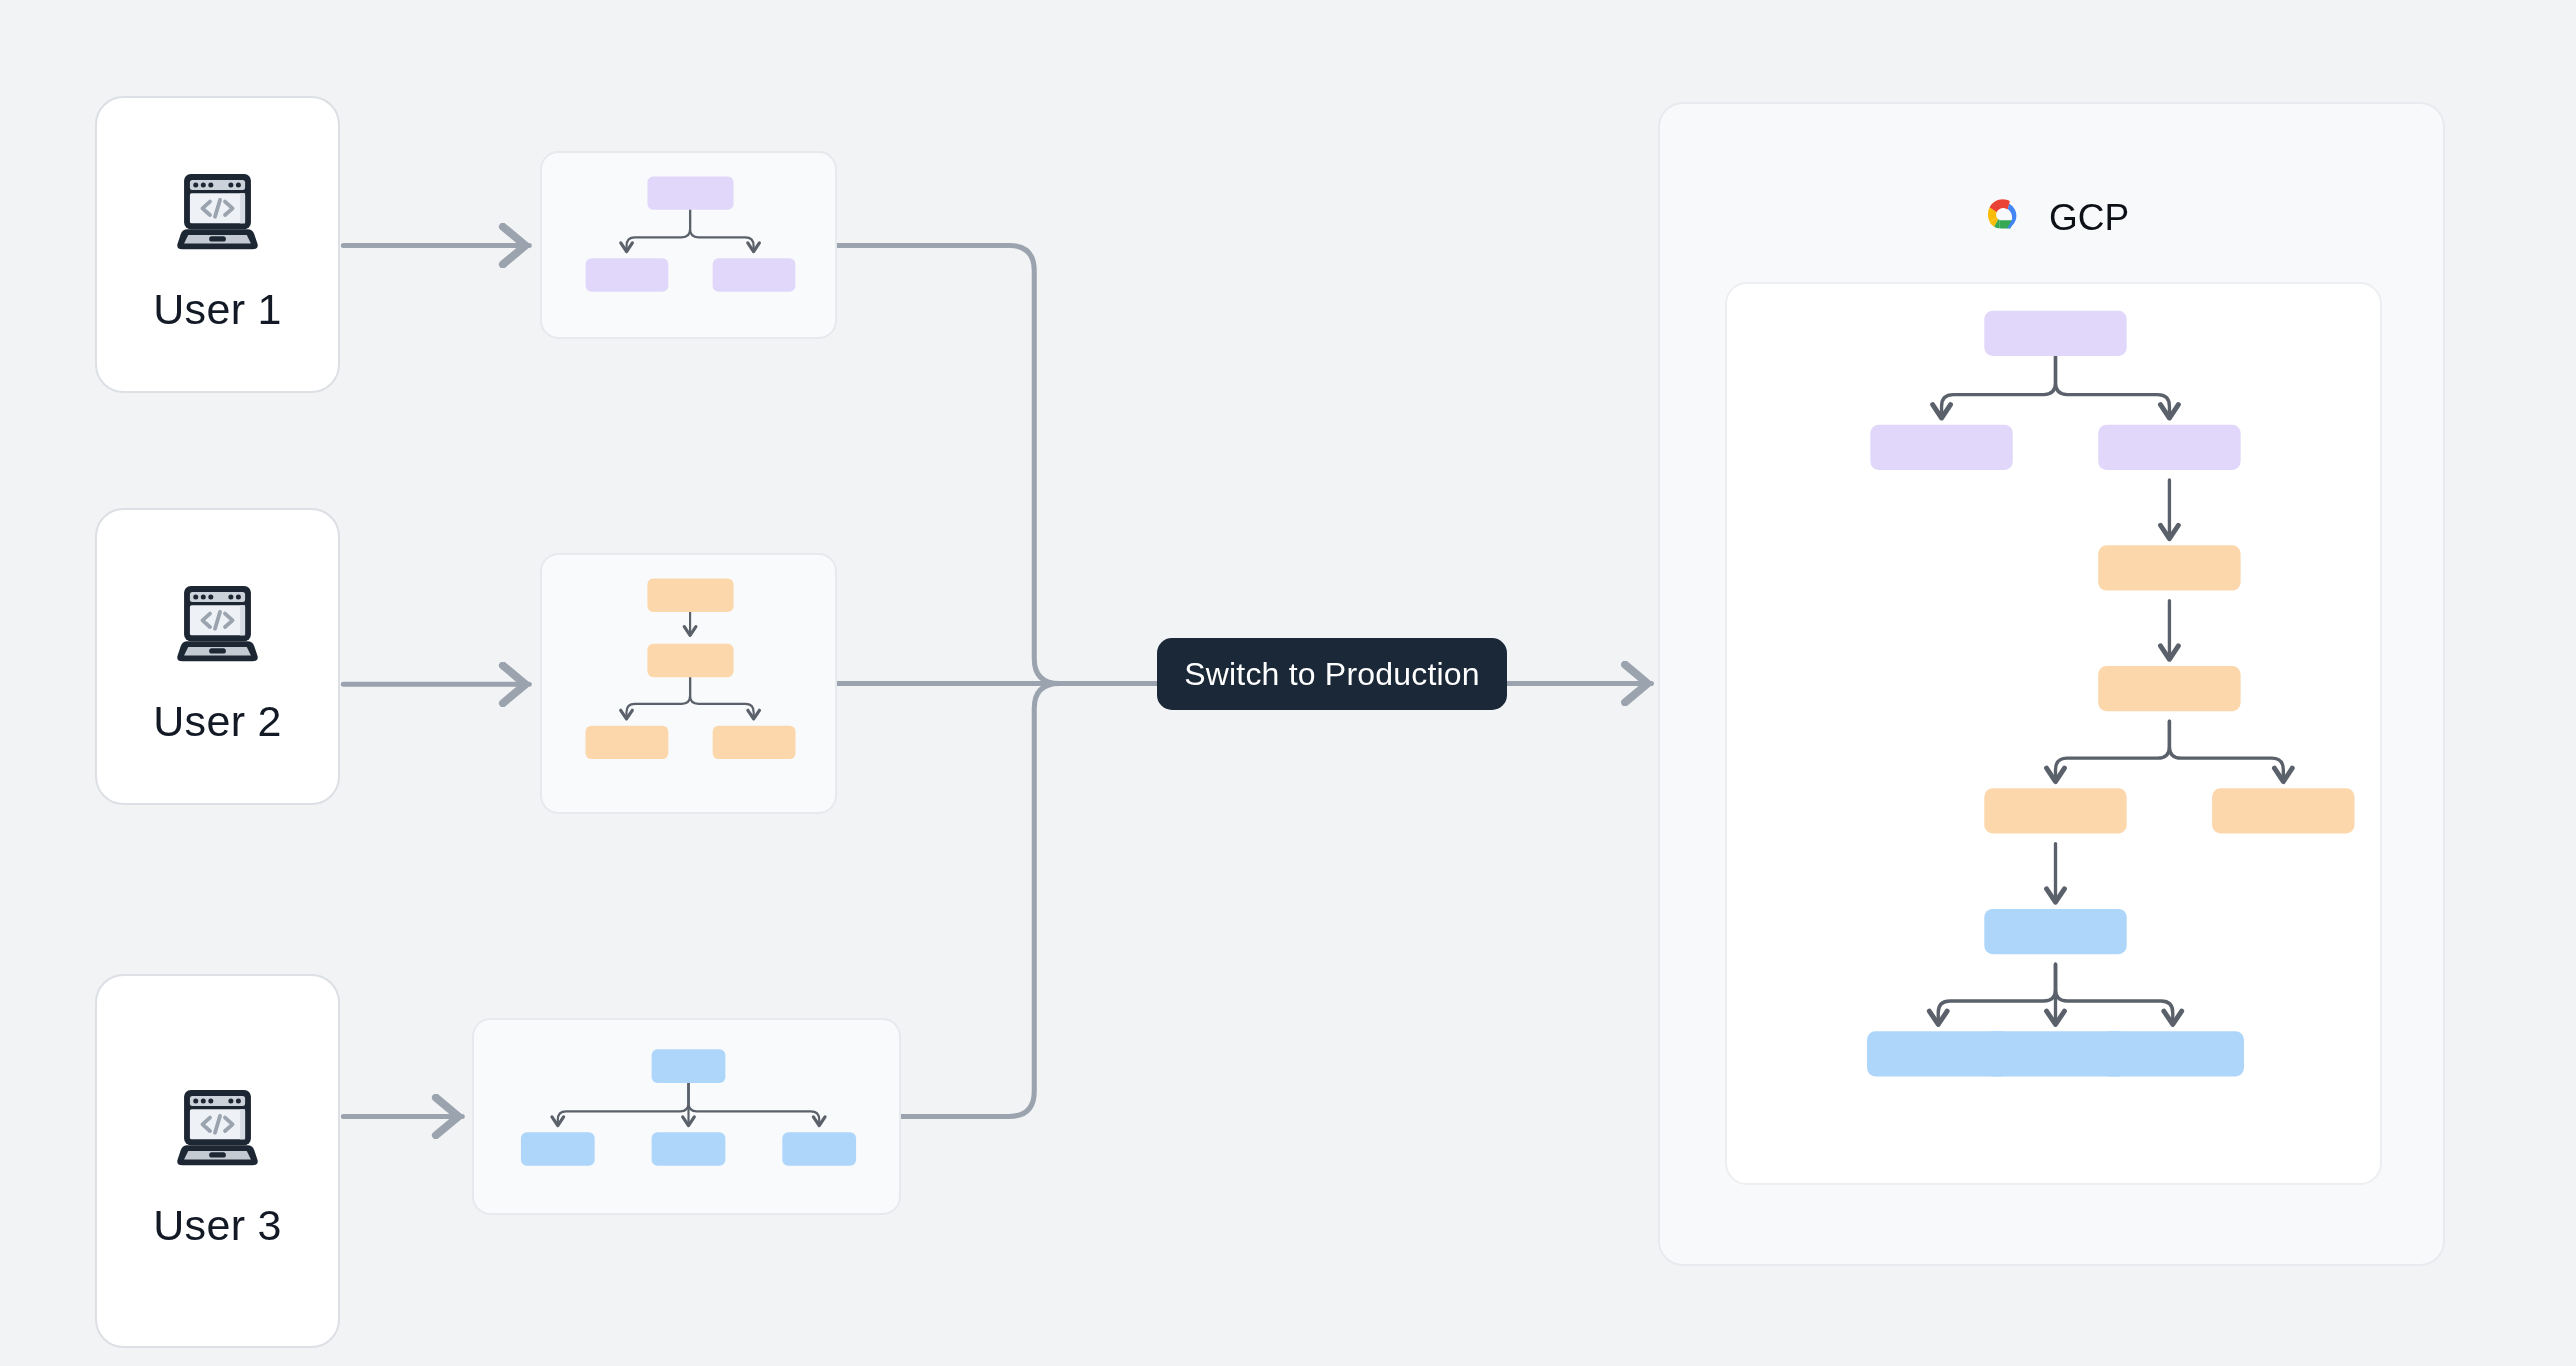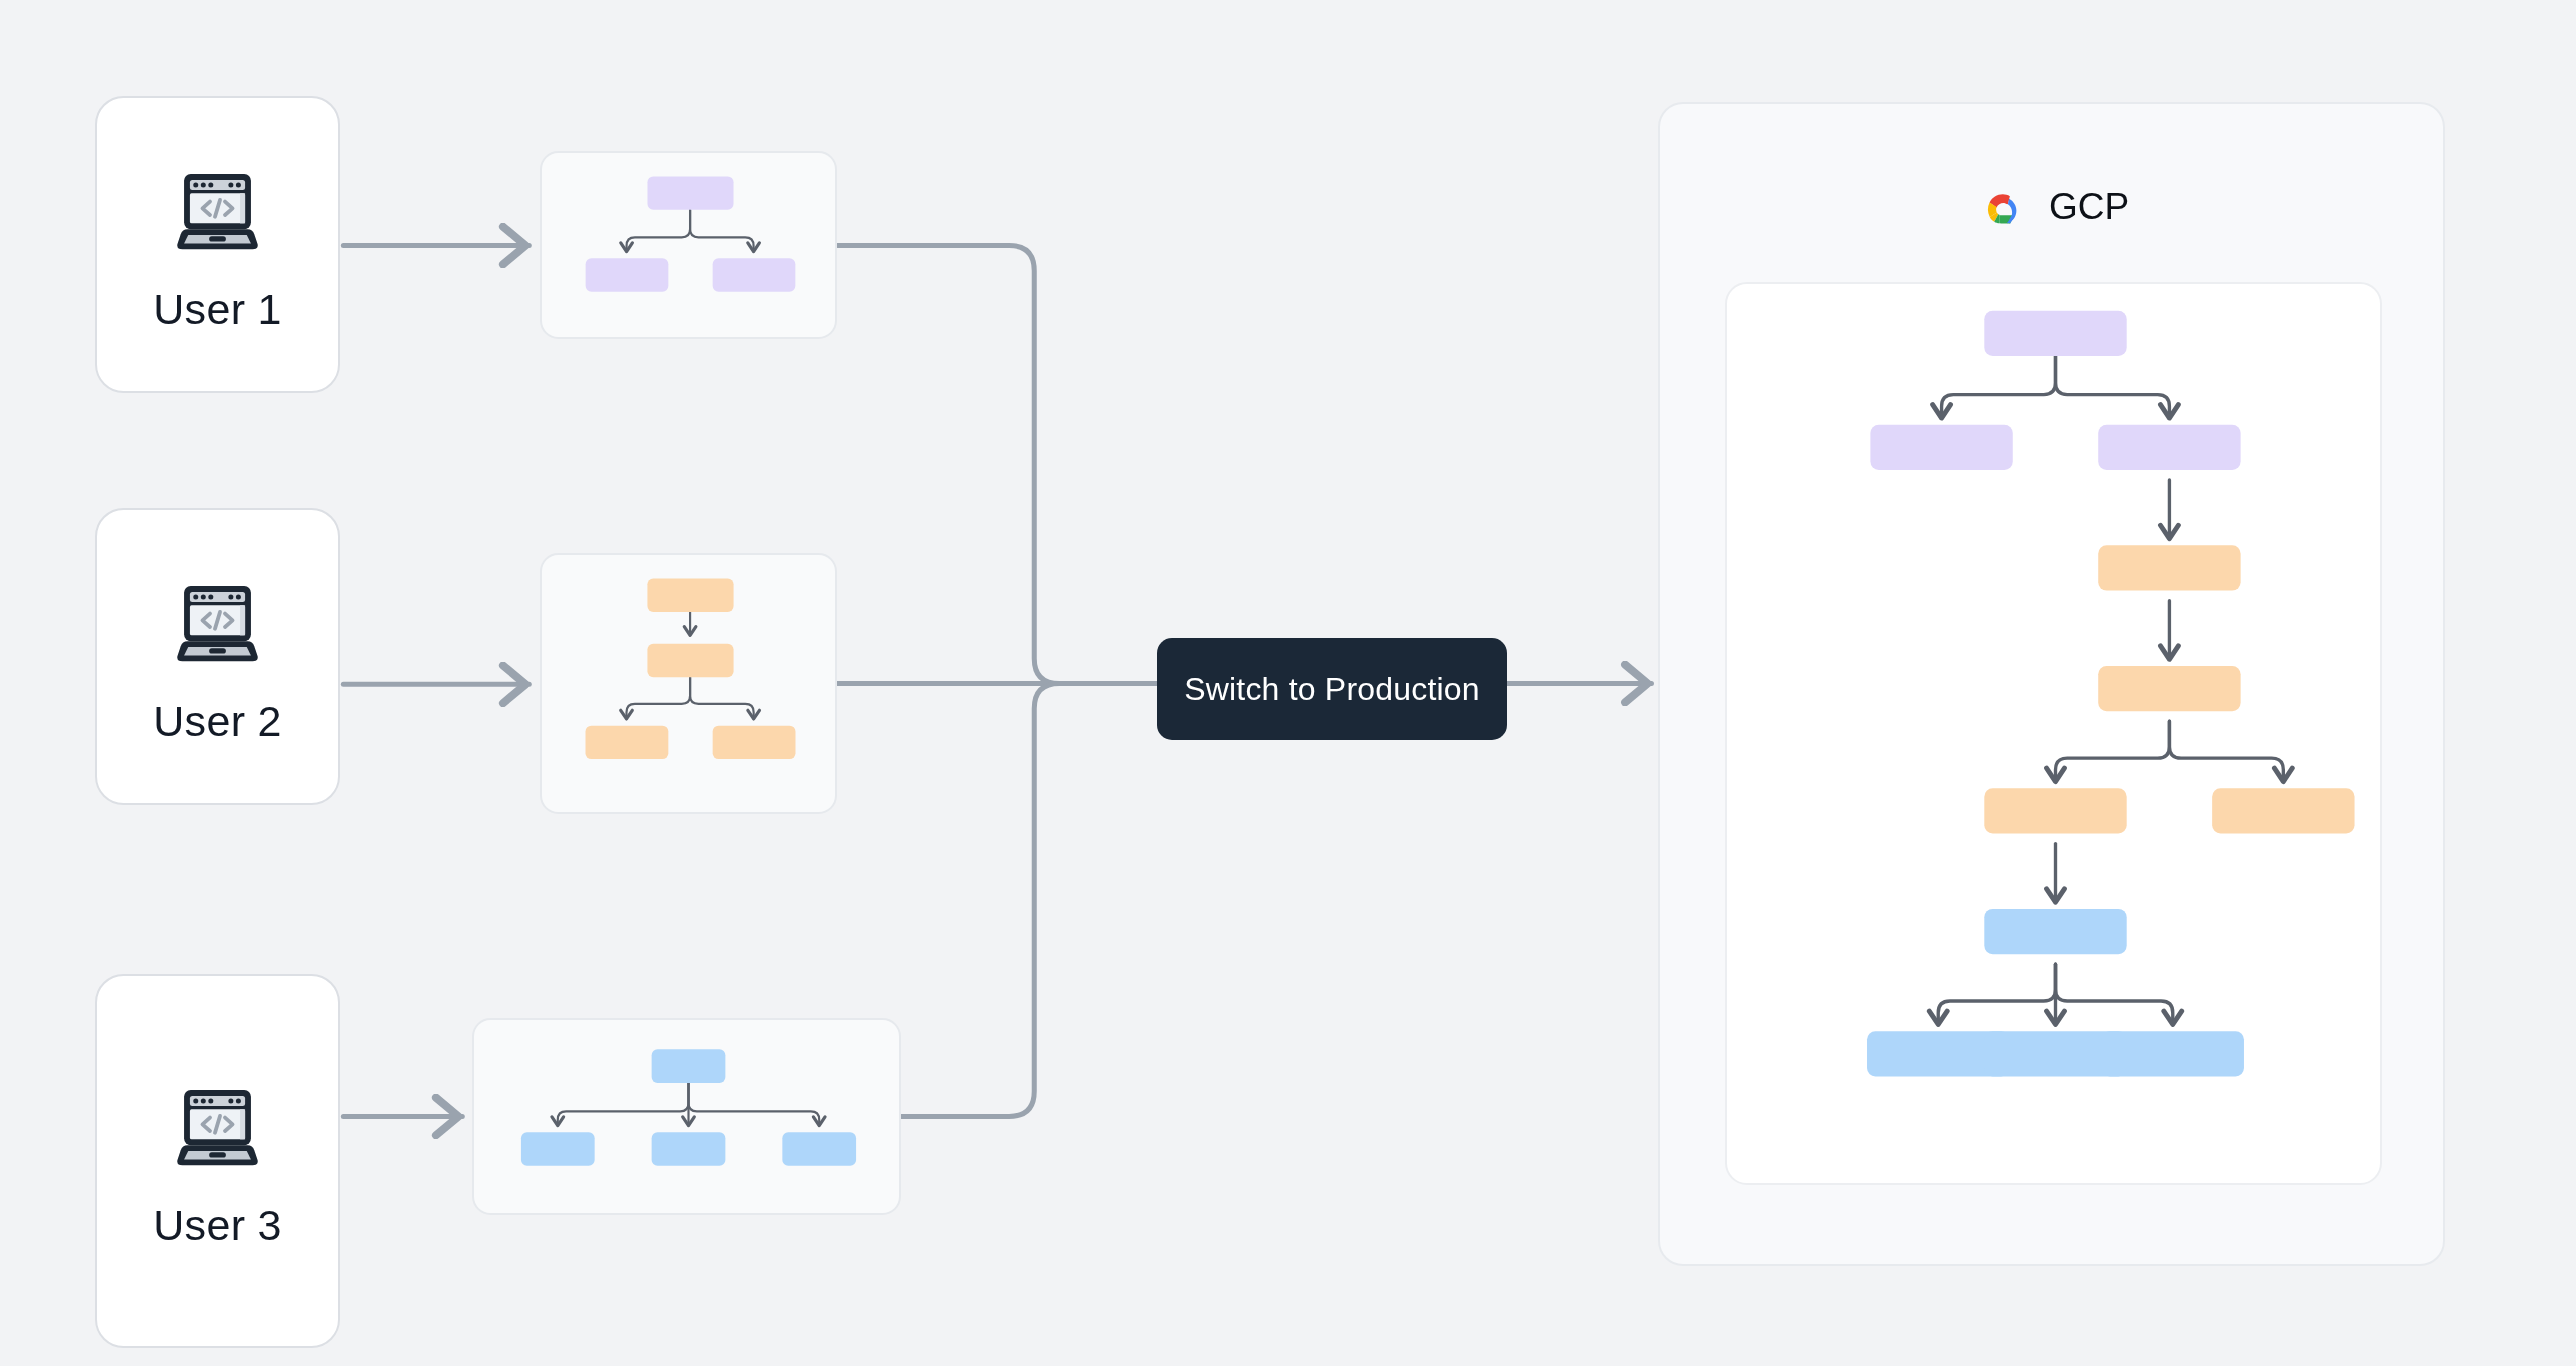--- a/index.html
+++ b/index.html
@@ -52,20 +52,21 @@
 
   
   .gcp-panel {
     background: #f8f9fb;
     border: 2.5px solid #e7eaee;
     border-radius: 25px;
     box-sizing: border-box;
   }
   .gcp-header {
     display: flex;
+    align-items: center;
     justify-content: center;
     gap: 22px;
   }
   .gcp-title {
     font-size: 37px;
     color: #0d1117;
     line-height: 1;
   }
   .gcp-inner {
     background: #ffffff;
@@ -222,21 +223,21 @@
         <path d="M256 75 V126" marker-end="url(#flowarrow)"></path>
         <path d="M256 75 V99 Q256 109 266 109 H402 Q412 109 412 119 V126" marker-end="url(#flowarrow)"></path>
       </g>
       <rect class="node" x="212" y="35" width="88" height="40" rx="7" fill="#aed6fa"></rect>
       <rect class="node" x="56" y="134" width="88" height="40" rx="7" fill="#aed6fa"></rect>
       <rect class="node" x="212" y="134" width="88" height="40" rx="7" fill="#aed6fa"></rect>
       <rect class="node" x="368" y="134" width="88" height="40" rx="7" fill="#aed6fa"></rect>
     </svg>
   </div>
 
-  <div class="switch-btn abs" style="left:1157px; top:638px; width:350px; height:102px;">
+  <div class="switch-btn abs" style="left:1157px; top:638px; width:350px; height:72px;">
     <span>Switch to Production</span>
   </div>
 
   <div class="gcp-panel abs" style="left:1658px; top:102px; width:787px; height:1164px;">
 
     <div class="gcp-header abs" style="left:0; top:84px; width:787px; height:59px;">
       <svg width="49" height="49" viewBox="0 0 48 48">
         <path d="M24.3 6.2c-5.6 0-10.6 3.2-13 8.1l6.9 4.7c1.2-2.6 3.8-4.3 6.8-4.3 1.6 0 3.1.5 4.3 1.3l1.9-7.9c-2-1.2-4.4-1.9-6.9-1.9z" fill="#ea4335"></path>
         <path d="M11.3 14.3C9.1 18.7 9.2 24 11.5 28.3l7-4.3c-.6-1.2-.9-2.6-.7-4 .1-.5.2-1 .4-1.4l-6.9-4.3z" fill="#fbbc05"></path>
         <path d="M11.5 28.3c1 1.9 2.5 3.5 4.4 4.7l4-7.4c-.6-.4-1.1-.9-1.4-1.6l-7 4.3z" fill="#fbbc05"></path>

